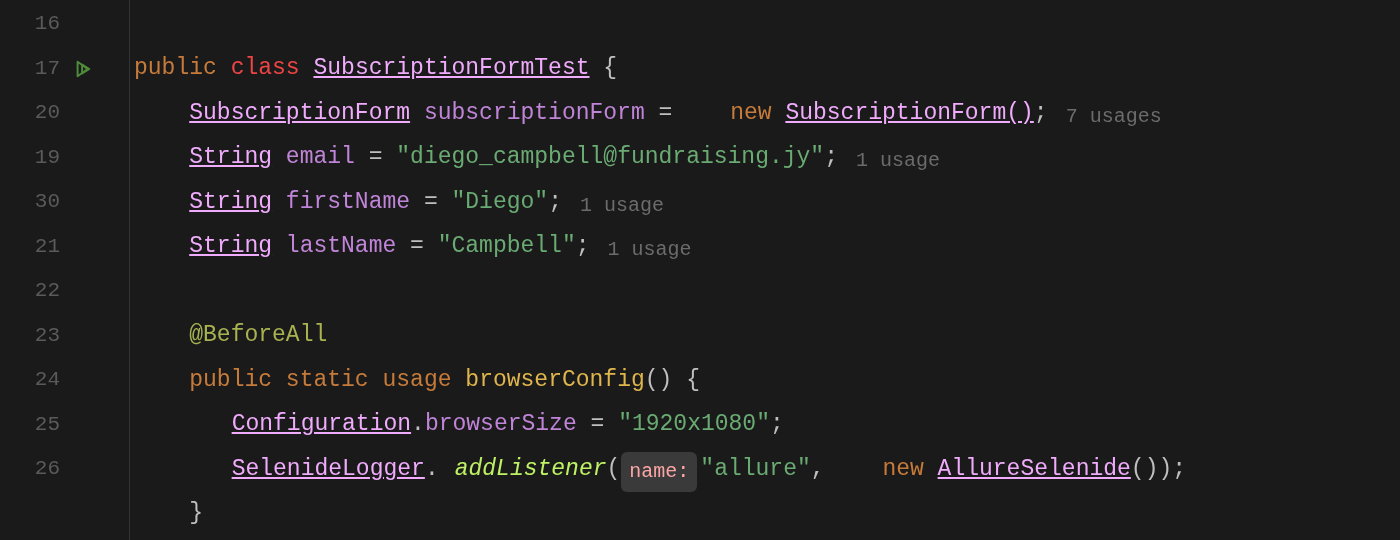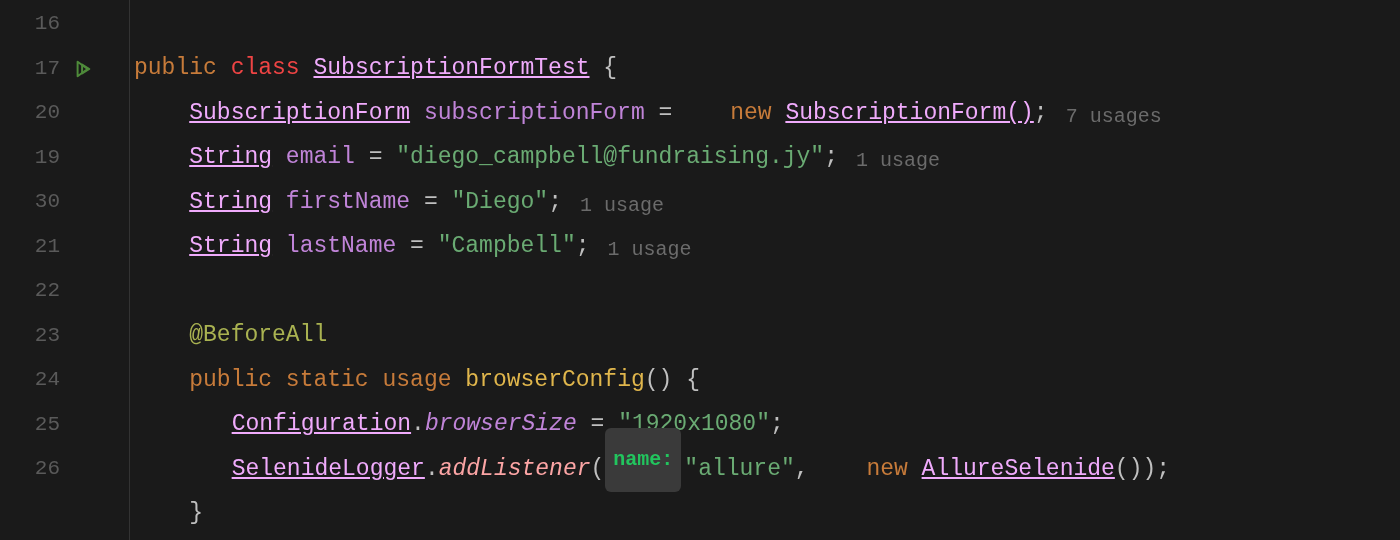--- a/index.html
+++ b/index.html
@@ -60,39 +60,38 @@
       display: flex;
       align-items: flex-end;
     }
     .kw-public { color: #c77b3a; }
     .kw-class { color: #ef4444; }
     .kw-new { color: #c77b3a; margin-left: 44px; }
     .kw-static { color: #c77b3a; }
     .kw-void { color: #c77b3a; }
     .type { color: #f0abfc; text-decoration: underline; }
     .identifier { color: #c084d8; }
-    .field-italic { color: #c084d8; font-style: italic; }
-    .method-italic { color: #fca5a5; font-style: italic; }
+    .field-italic { color: #c084d8; }
+    .method-italic { color: #bef264; font-style: italic; margin-left: 16px; }
     .method { color: #e0b64c; }
     .string { color: #6aab73; }
     .punct { color: #bfbfbf; }
     .annotation { color: #a9b251; }
     .usage-hint {
       color: #6b6b6b;
       font-size: 20px;
       margin-left: 18px;
     }
     .param-hint {
       background: #3a3a3a;
-      color: #22c55e;
+      color: #fca5a5;
       border-radius: 6px;
-      padding: 13px 8px;
+      padding: 1px 8px;
       font-size: 20px;
       margin: 0 3px 0 1px;
-      font-weight: bold;
     }
     .indent-guide {
       border-left: 1px solid #383838;
       display: inline-block;
       height: 100%;
       vertical-align: top;
     }
   </style>
 </head>
 <body>

